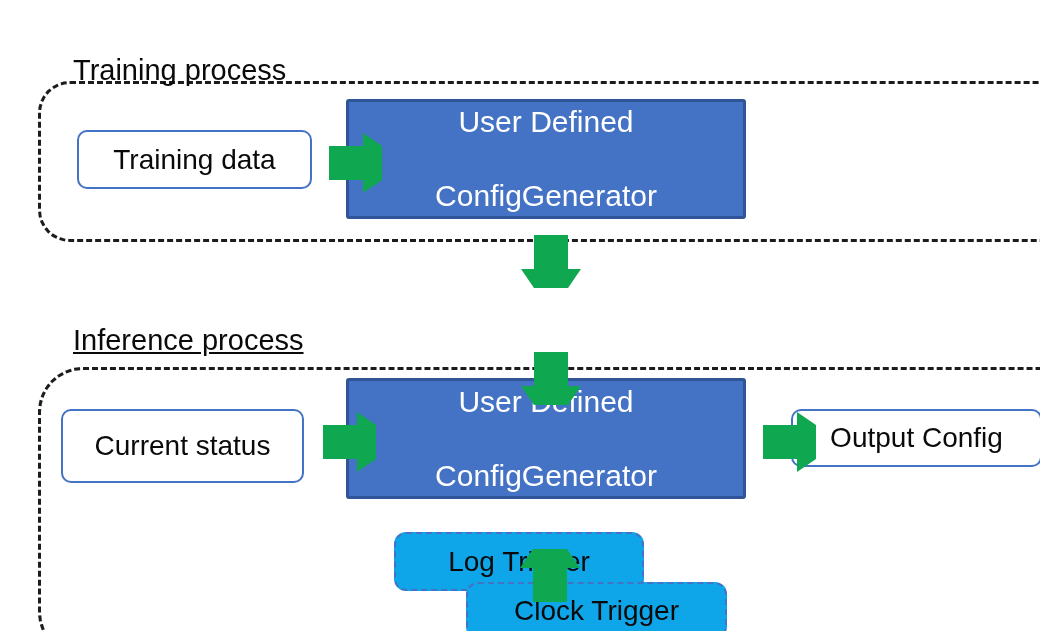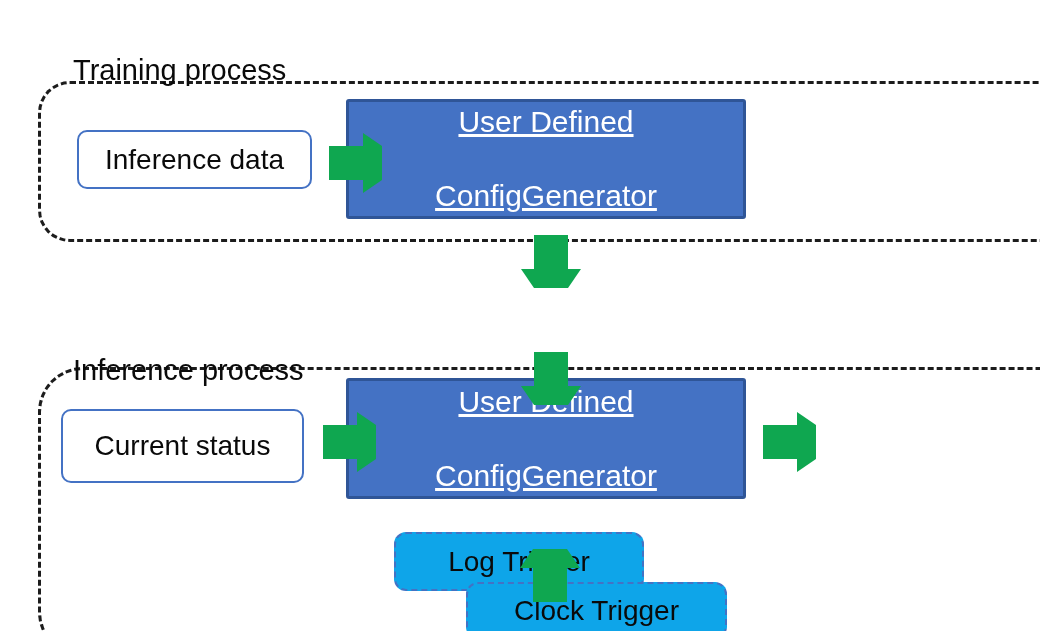--- a/index.html
+++ b/index.html
@@ -54,21 +54,20 @@
     border-radius: 3px;
     display: flex;
     flex-direction: column;
     align-items: center;
     justify-content: center;
     font-size: 30px;
     line-height: 1.33;
     color: var(--text-light);
     z-index: 4;
     white-space: nowrap;
-    text-decoration: underline;
   }
   .trigger-box {
     position: absolute;
     background: #0ea5e9;
     border: 2px dashed var(--outline-blue);
     border-radius: 12px;
     display: flex;
     align-items: center;
     justify-content: center;
     font-size: 28px;
@@ -104,21 +103,21 @@
 </style>
 </head>
 <body>
 
 <div class="canvas">
 
   <div class="section-label" style="left:22px; top:3px;">Training process</div>
 
   <div class="process-container" style="left:4px; top:47px; width:1044px; height:161px; border-radius:32px;"></div>
 
-  <div class="white-box" style="left:43px; top:96px; width:235px; height:59px;">Inference data</div>
+  <div class="white-box" style="left:43px; top:96px; width:235px; height:59px;">Training data</div>
 
   <div class="arrow arrow-right" style="left:278px; top:112px; width:35px; height:27px;">
     <div class="shaft"></div>
     <div class="head"></div>
   </div>
 
   <div class="blue-box" style="left:312px; top:65px; width:400px; height:120px;">
     <span>User Defined</span>
     <span>ConfigGenerator</span>
   </div>
@@ -127,41 +126,42 @@
     <div class="shaft"></div>
     <div class="head"></div>
   </div>
 
 
   <div class="arrow arrow-down" style="left:500px; top:301px; width:27px; height:43px;">
     <div class="shaft"></div>
     <div class="head"></div>
   </div>
 
-  <div class="section-label" style="left:22px; top:303px;">Inference process</div>
+  <div class="section-label" style="left:22px; top:273px;text-decoration:underline;">Inference process</div>
 
   <div class="process-container" style="left:4px; top:333px; width:1046px; height:290px; border-radius:45px;"></div>
 
   <div class="white-box" style="left:27px; top:375px; width:243px; height:74px;">Current status</div>
 
   <div class="arrow arrow-right" style="left:272px; top:391px; width:40px; height:27px;">
     <div class="shaft"></div>
     <div class="head"></div>
   </div>
 
   <div class="blue-box" style="left:312px; top:344px; width:400px; height:121px;">
     <span>User Defined</span>
     <span>ConfigGenerator</span>
   </div>
 
   <div class="arrow arrow-right" style="left:712px; top:391px; width:44px; height:27px;">
     <div class="shaft"></div>
     <div class="head"></div>
   </div>
 
+  <div class="white-box" style="left:757px; top:375px; width:251px; height:58px;">Output Config</div>
 
   <div class="arrow arrow-up" style="left:499px; top:464px; width:27px; height:35px;">
     <div class="head"></div>
     <div class="shaft"></div>
   </div>
 
   <div class="trigger-box" style="left:360px; top:498px; width:250px; height:59px;">Log Trigger</div>
 
   <div class="trigger-box" style="left:432px; top:548px; width:261px; height:57px;">Clock Trigger</div>
 

